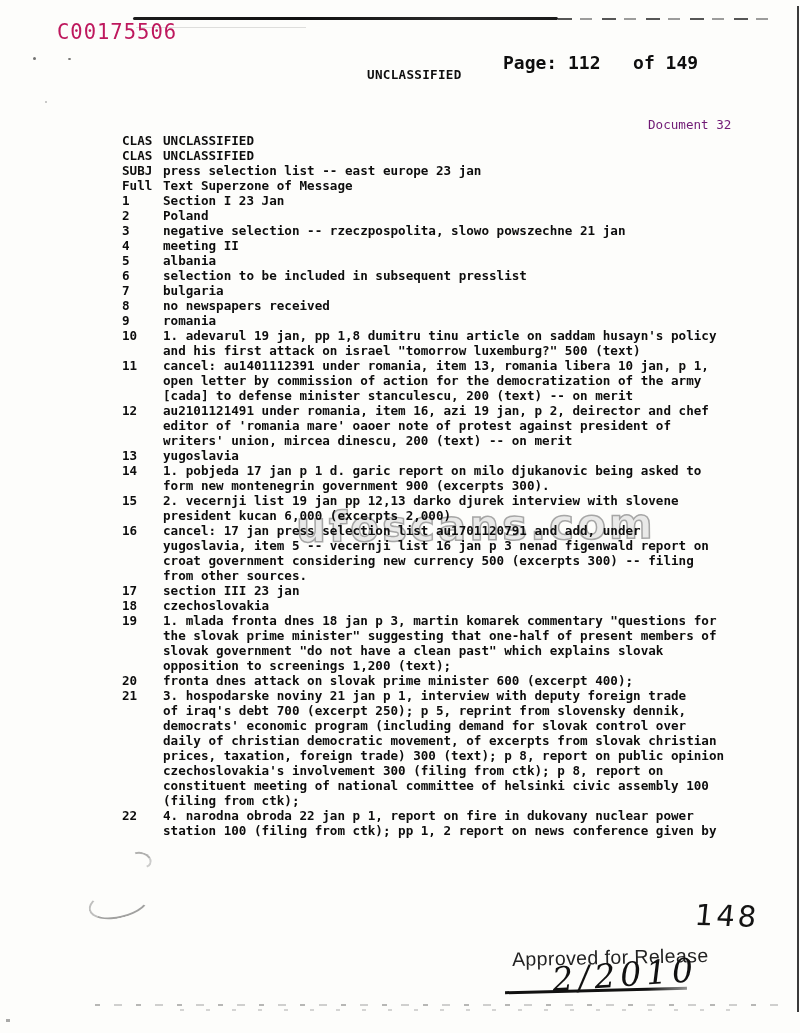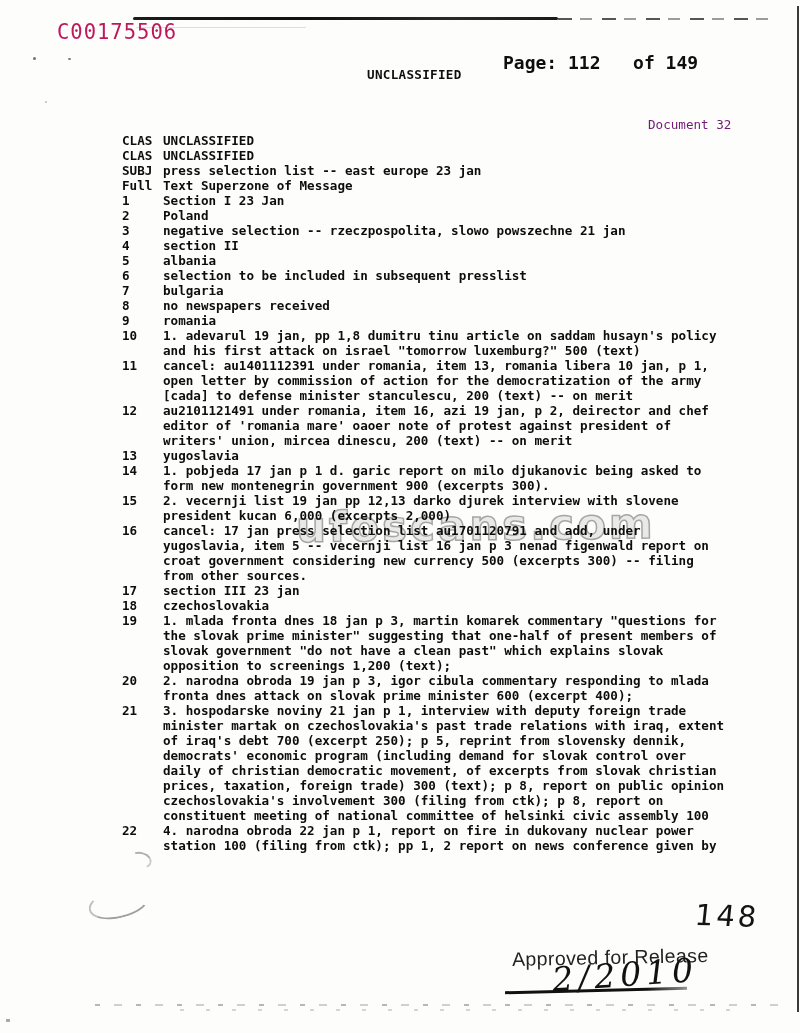--- a/index.html
+++ b/index.html
@@ -184,21 +184,21 @@
     <div class="row">
       <div class="label">3</div>
       <div class="text">
           <div class="tline">negative selection -- rzeczpospolita, slowo powszechne 21 jan</div>
         </div>
     </div>
 
     <div class="row">
       <div class="label">4</div>
       <div class="text">
-          <div class="tline">section II</div>
+          <div class="tline">meeting II</div>
         </div>
     </div>
 
     <div class="row">
       <div class="label">5</div>
       <div class="text">
           <div class="tline">albania</div>
         </div>
     </div>
 
@@ -309,36 +309,35 @@
           <div class="tline">1. mlada fronta dnes 18 jan p 3, martin komarek commentary "questions for</div>
           <div class="tline">the slovak prime minister" suggesting that one-half of present members of</div>
           <div class="tline">slovak government "do not have a clean past" which explains slovak</div>
           <div class="tline">opposition to screenings 1,200 (text);</div>
         </div>
     </div>
 
     <div class="row">
       <div class="label">20</div>
       <div class="text">
-          <div class="tline">2. narodna obroda 19 jan p 3, igor cibula commentary responding to mlada</div>
           <div class="tline">fronta dnes attack on slovak prime minister 600 (excerpt 400);</div>
         </div>
     </div>
 
     <div class="row">
       <div class="label">21</div>
       <div class="text">
           <div class="tline">3. hospodarske noviny 21 jan p 1, interview with deputy foreign trade</div>
-          <div class="tline">minister martak on czechoslovakia's past trade relations with iraq, extent</div>
           <div class="tline">of iraq's debt 700 (excerpt 250); p 5, reprint from slovensky dennik,</div>
           <div class="tline">democrats' economic program (including demand for slovak control over</div>
           <div class="tline">daily of christian democratic movement, of excerpts from slovak christian</div>
           <div class="tline">prices, taxation, foreign trade) 300 (text); p 8, report on public opinion</div>
           <div class="tline">czechoslovakia's involvement 300 (filing from ctk); p 8, report on</div>
           <div class="tline">constituent meeting of national committee of helsinki civic assembly 100</div>
+          <div class="tline">(filing from ctk);</div>
         </div>
     </div>
 
     <div class="row">
       <div class="label">22</div>
       <div class="text">
           <div class="tline">4. narodna obroda 22 jan p 1, report on fire in dukovany nuclear power</div>
           <div class="tline">station 100 (filing from ctk); pp 1, 2 report on news conference given by</div>
         </div>
     </div>

